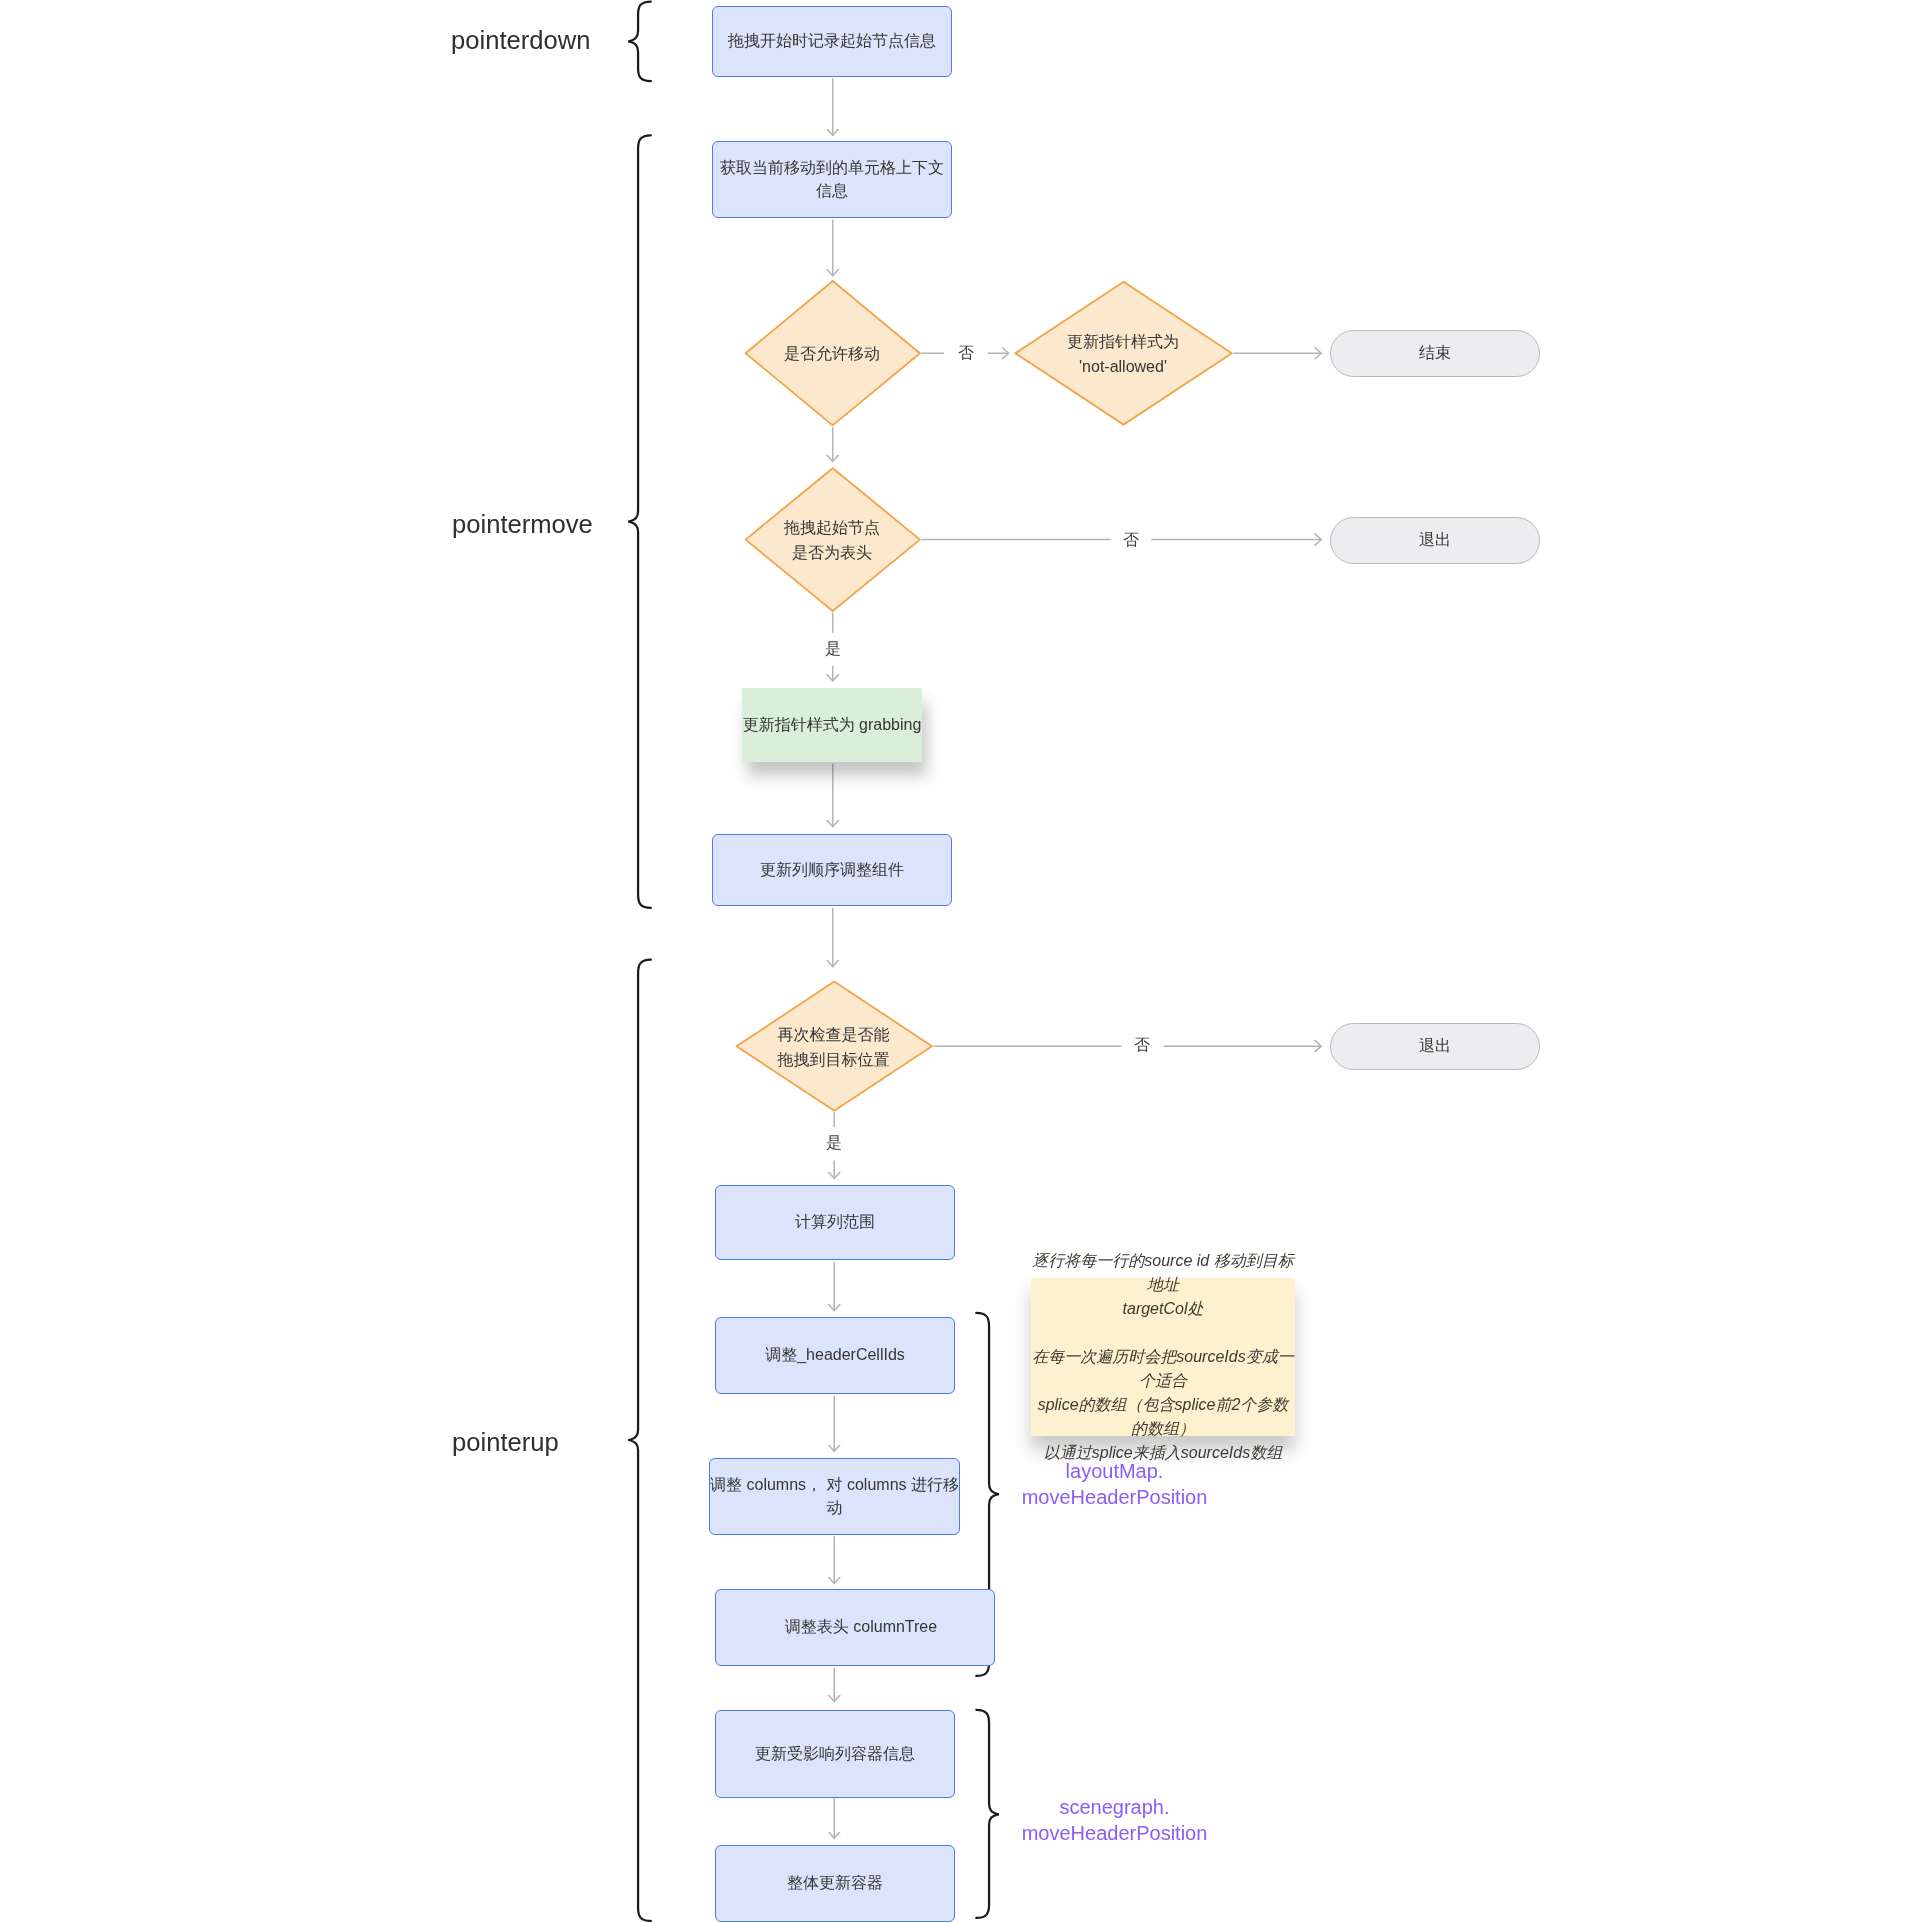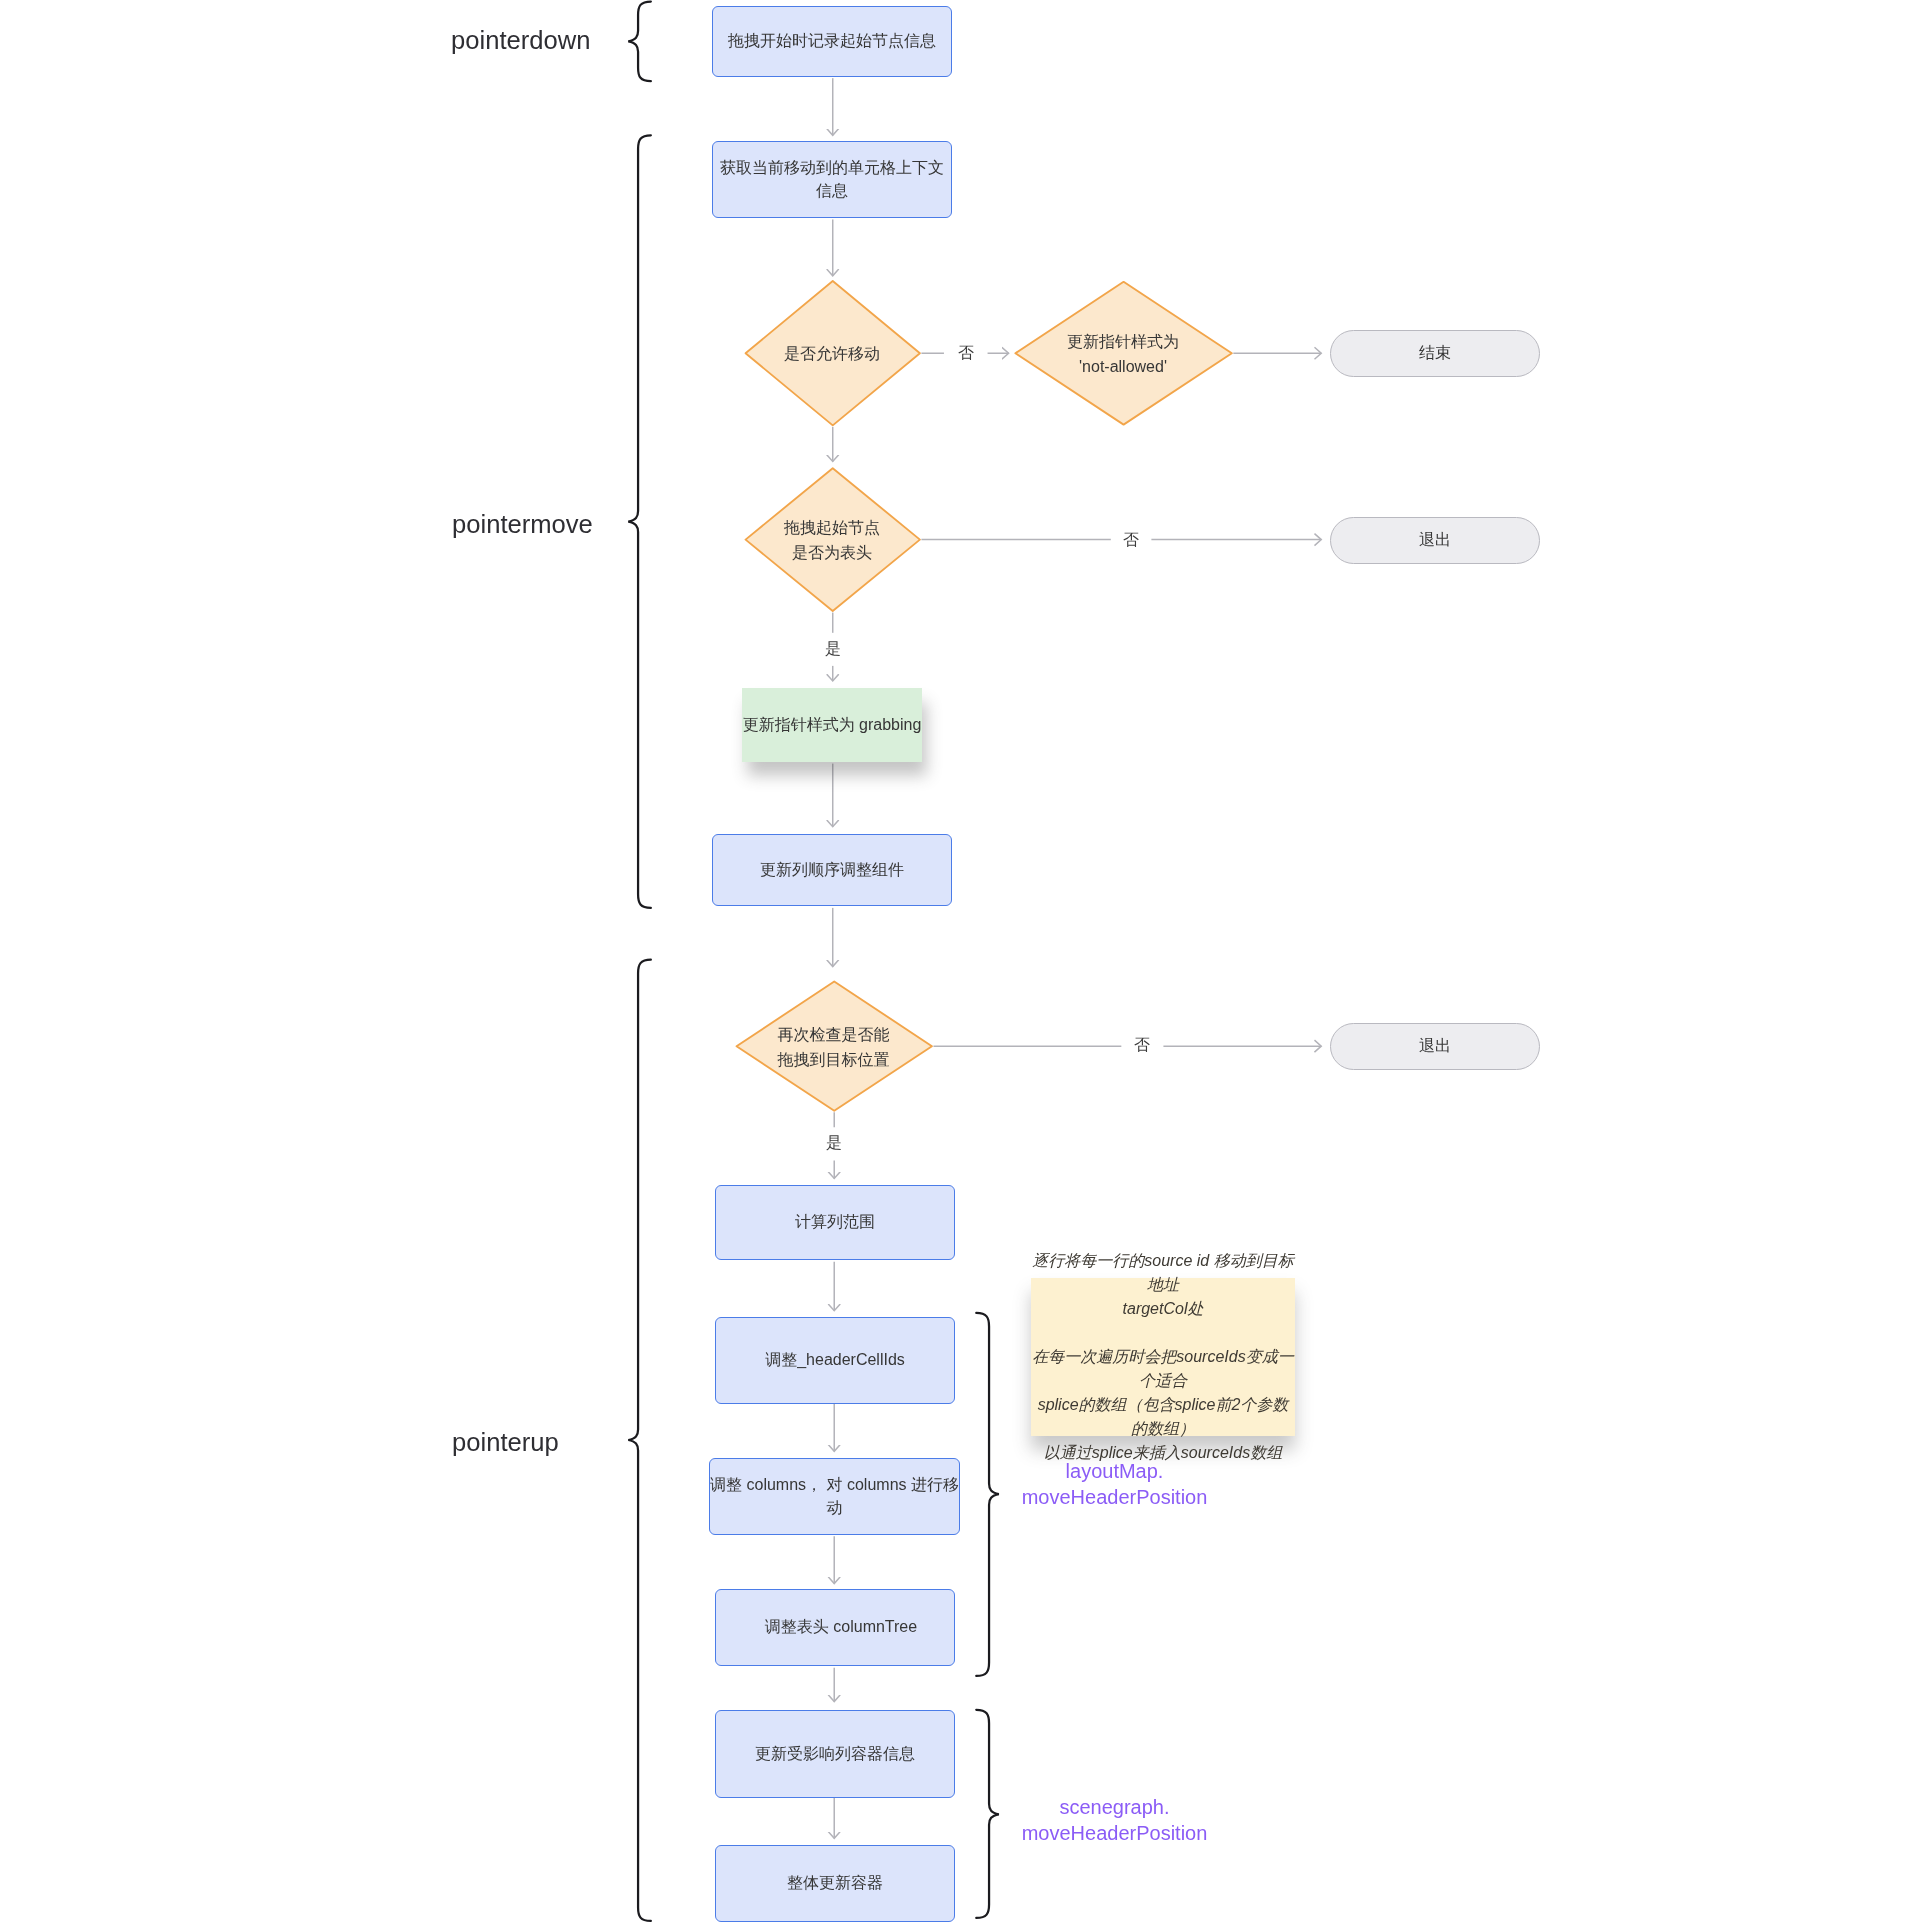--- a/index.html
+++ b/index.html
@@ -94,23 +94,23 @@
 
   <div class="evlabel" style="left:451px;top:25.6px;">pointerdown</div>
   <div class="evlabel" style="left:452px;top:510px;">pointermove</div>
   <div class="evlabel" style="left:452px;top:1428px;">pointerup</div>
 
   <div class="node process" style="left:712px;top:6px;width:240px;height:71px;">拖拽开始时记录起始节点信息</div>
   <div class="node process" style="left:712px;top:141px;width:240px;height:77px;">获取当前移动到的单元格上下文信息</div>
   <div class="node highlight" style="left:742px;top:688px;width:180px;height:74px;">更新指针样式为 grabbing</div>
   <div class="node process" style="left:712px;top:834px;width:240px;height:72px;">更新列顺序调整组件</div>
   <div class="node process" style="left:715px;top:1185px;width:240px;height:75px;">计算列范围</div>
-  <div class="node process" style="left:715px;top:1317px;width:240px;height:87px;">调整_headerCellIds</div>
+  <div class="node process" style="left:715px;top:1317px;width:240px;height:77px;">调整_headerCellIds</div>
   <div class="node process" style="left:709px;top:1458px;width:251px;height:77px;">调整 columns， 对 columns 进行移动</div>
-  <div class="node process" style="left:715px;top:1589px;width:240px;height:77px;padding-left:12px;">调整表头 columnTree</div>
+  <div class="node process" style="left:715px;top:1589px;width:280px;height:77px;padding-left:12px;">调整表头 columnTree</div>
   <div class="node process" style="left:715px;top:1710px;width:240px;height:88px;">更新受影响列容器信息</div>
   <div class="node process" style="left:715px;top:1845px;width:240px;height:77px;">整体更新容器</div>
 
   <div class="node terminal" style="left:1330px;top:330px;width:210px;height:47px;">结束</div>
   <div class="node terminal" style="left:1330px;top:517px;width:210px;height:47px;">退出</div>
   <div class="node terminal" style="left:1330px;top:1023px;width:210px;height:47px;">退出</div>
 
   <div class="dlabel" style="left:745px;top:331px;width:174px;height:45px;">是否允许移动</div>
   <div class="dlabel" style="left:1015px;top:328px;width:216px;height:51px;">更新指针样式为
 'not-allowed'</div>

